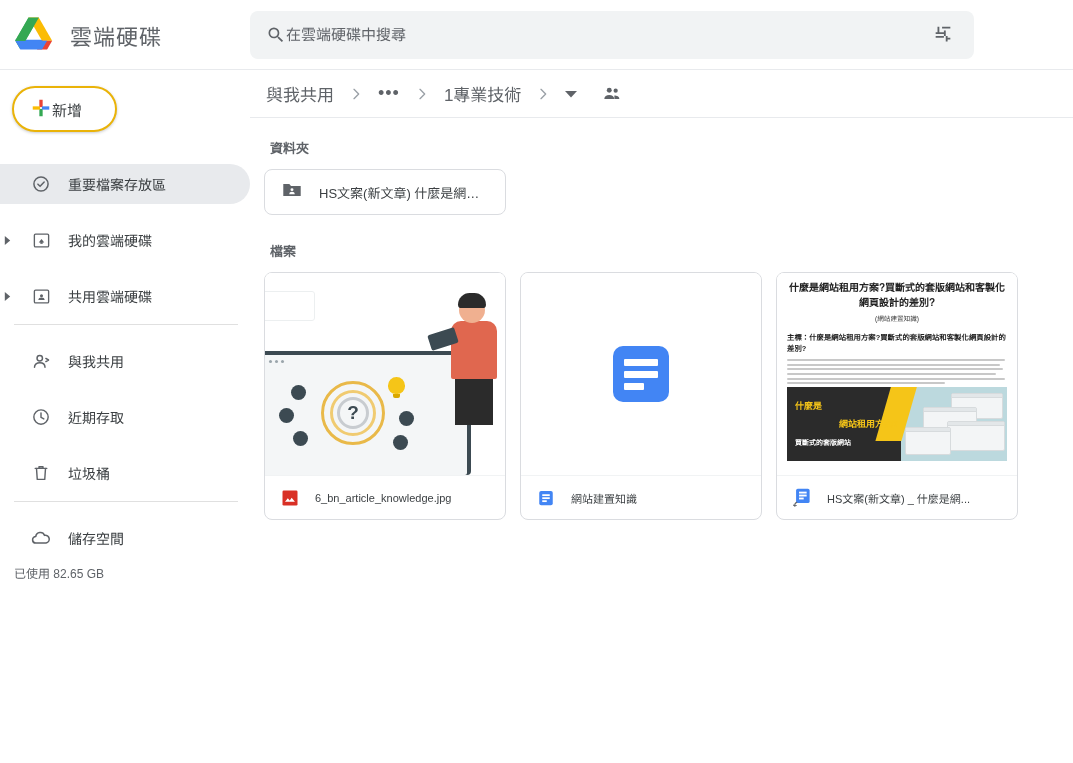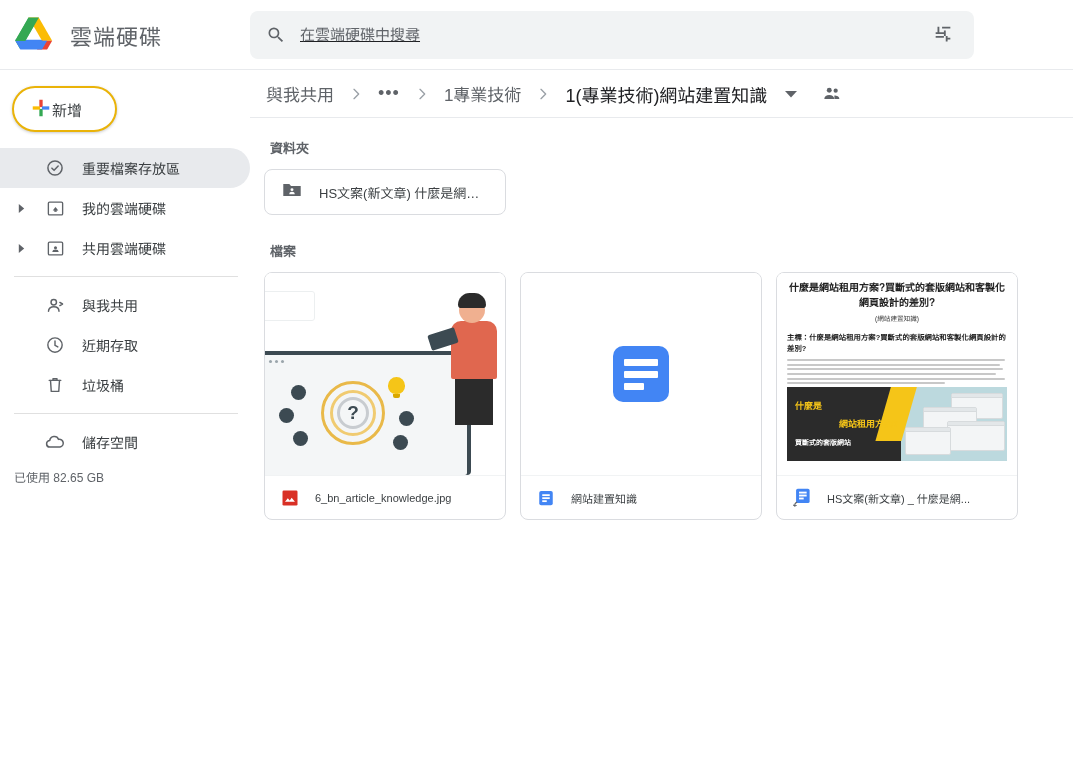--- a/index.html
+++ b/index.html
@@ -23,23 +23,22 @@
     width: 250px; flex: 0 0 250px;
     display: flex; align-items: center; gap: 16px;
     padding-left: 14px;
   }
   .brand-logo { width: 40px; height: 36px; flex: 0 0 40px; }
   .brand-title { font-size: 22px; color: #5f6368; letter-spacing: 1px; }
 
   .searchwrap { flex: 1; padding-right: 92px; }
   .searchbar {
     height: 48px; background: #f1f3f4; border-radius: 8px;
-    display: flex; align-items: center; gap: 14px; padding: 0 16px;
+    display: flex; align-items: center; padding: 0 16px;
     max-width: 724px;
-    text-decoration: underline;
   }
   .search-icon svg { display: block; }
   .search-input {
     flex: 1; border: none; outline: none; background: transparent;
     font-size: 15px; color: #202124;
     font-family: "Liberation Sans", "DejaVu Sans", sans-serif;
   }
   .search-input::placeholder { color: #5f6368; }
   .tune-btn { background: none; border: none; cursor: pointer; padding: 4px; display: flex; }
 
@@ -59,23 +58,23 @@
     background: #fff;
     box-shadow: 0 1px 3px 0 rgba(60,64,67,.28);
     display: flex; align-items: center; 
     padding-left: 16px; cursor: pointer;
     font-size: 15px; color: #3c4043;
     font-family: "Liberation Sans", "DejaVu Sans", sans-serif;
   }
   .nav { margin-top: 16px; }
   .nav-item {
     height: 40px; display: flex; align-items: center;
-    padding-left: 14px; gap: 16px; cursor: pointer;
+    gap: 16px; cursor: pointer;
     border-radius: 0 20px 20px 0;
-    color: #3c4043; font-size: 14px;
+    color: #3c4043; font-size: 14px; margin-top: 16px;
   }
   .nav-item.active { background: #e8eaed; }
   .nav-item .caret { width: 14px; flex: 0 0 14px; display: flex; justify-content: center; }
   .nav-item .caret.empty { visibility: hidden; }
   .nav-item .nic { width: 22px; flex: 0 0 22px; display: flex; justify-content: center; align-items: center; }
   .nav-item .nlabel { white-space: nowrap; }
   .divider { height: 1px; background: #e0e0e0; margin: 8px 12px 8px 14px; }
   .storage-used {
     font-size: 12px; color: #5f6368; padding-left: 14px; margin-top: 6px;
   }
@@ -341,21 +340,20 @@
           <svg width="16" height="16" viewBox="0 0 24 24" fill="none" stroke="#9aa0a6" stroke-width="2" stroke-linecap="round" stroke-linejoin="round">
               <path d="M9 5l7 7-7 7"></path>
             </svg>
         </span>
         <span class="crumb">1專業技術</span>
         <span class="crumb-sep">
           <svg width="16" height="16" viewBox="0 0 24 24" fill="none" stroke="#9aa0a6" stroke-width="2" stroke-linecap="round" stroke-linejoin="round">
               <path d="M9 5l7 7-7 7"></path>
             </svg>
         </span>
-        <span class="crumb current">1(專業技術)網站建置知識</span>
         <span class="crumb-caret">
           <svg width="12" height="12" viewBox="0 0 10 10" fill="#5f6368">
               <path d="M0 2.5h10L5 8z"></path>
             </svg>
         </span>
         <span class="crumb-people">
           <svg width="22" height="22" viewBox="0 0 24 24" fill="#5f6368">
             <circle cx="9" cy="8" r="2.7"></circle>
               <circle cx="16" cy="8.4" r="2.3"></circle>
             <path d="M3.6 17.4c0-2.7 2.4-4.2 5.4-4.2s5.4 1.5 5.4 4.2z"></path>

